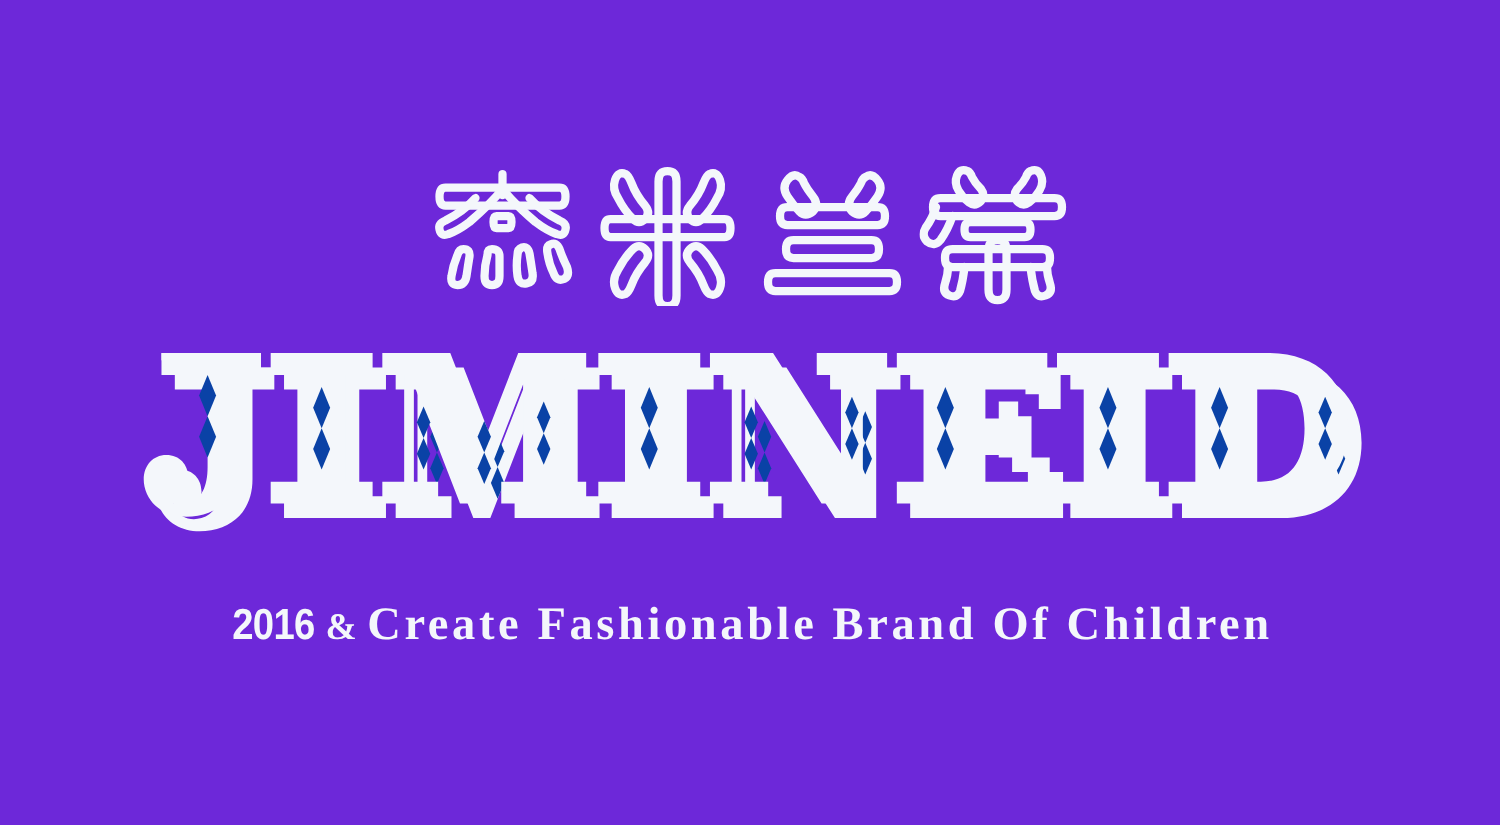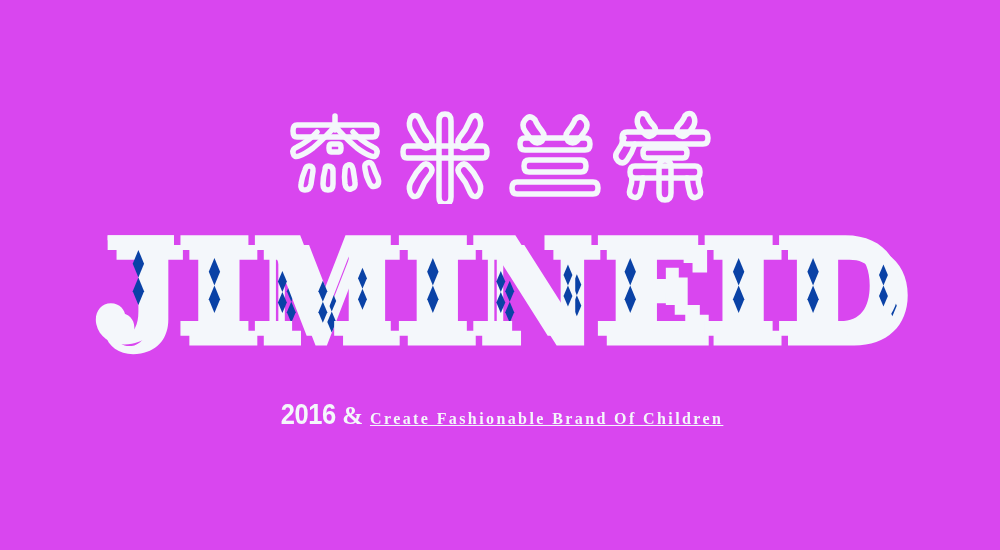--- a/index.html
+++ b/index.html
@@ -74,31 +74,30 @@
     font-weight: 700;
     font-size: 25px;
     color: #f4f7fb;
     margin-left: 3px;
     margin-right: 7px;
     line-height: 1;
   }
   .tagline-text {
     font-family: "Liberation Serif", serif;
     font-weight: 700;
-    font-size: 16px;
+    font-size: 31px;
     color: #f4f7fb;
     letter-spacing: 2.4px;
     line-height: 1;
-    text-decoration: underline;
   }
 </style>
 </head>
 <body>
 
-<div id="logo-canvas" style="background: #d946ef;">
+<div id="logo-canvas" style="background: #6d28d9;">
 
   <div class="cn-row">
 
     <svg class="cn-char" width="104" height="100" viewBox="0 0 104 100" aria-hidden="true">
       <g fill="none" stroke="#f4f7fb" stroke-width="5.5" stroke-linecap="round" stroke-linejoin="round">
         <path d="M52 12 q0 8 0 14"></path>
         <path d="M14 33 q-4 0 -4 -6 t4 -6 h76 q4 0 4 6 t-4 6 z"></path>
         <path d="M52 22 q-8 10 -22 22 q-8 6 -14 8 q-5 2 -6 -3 q-1 -4 4 -6 q12 -6 20 -15"></path>
         <path d="M52 22 q8 10 22 22 q8 6 14 8 q5 2 6 -3 q1 -4 -4 -6 q-12 -6 -20 -15"></path>
         <path d="M48 48 q-2 0 -2 -4 t2 -4 h8 q2 0 2 4 t-2 4 z"></path>

